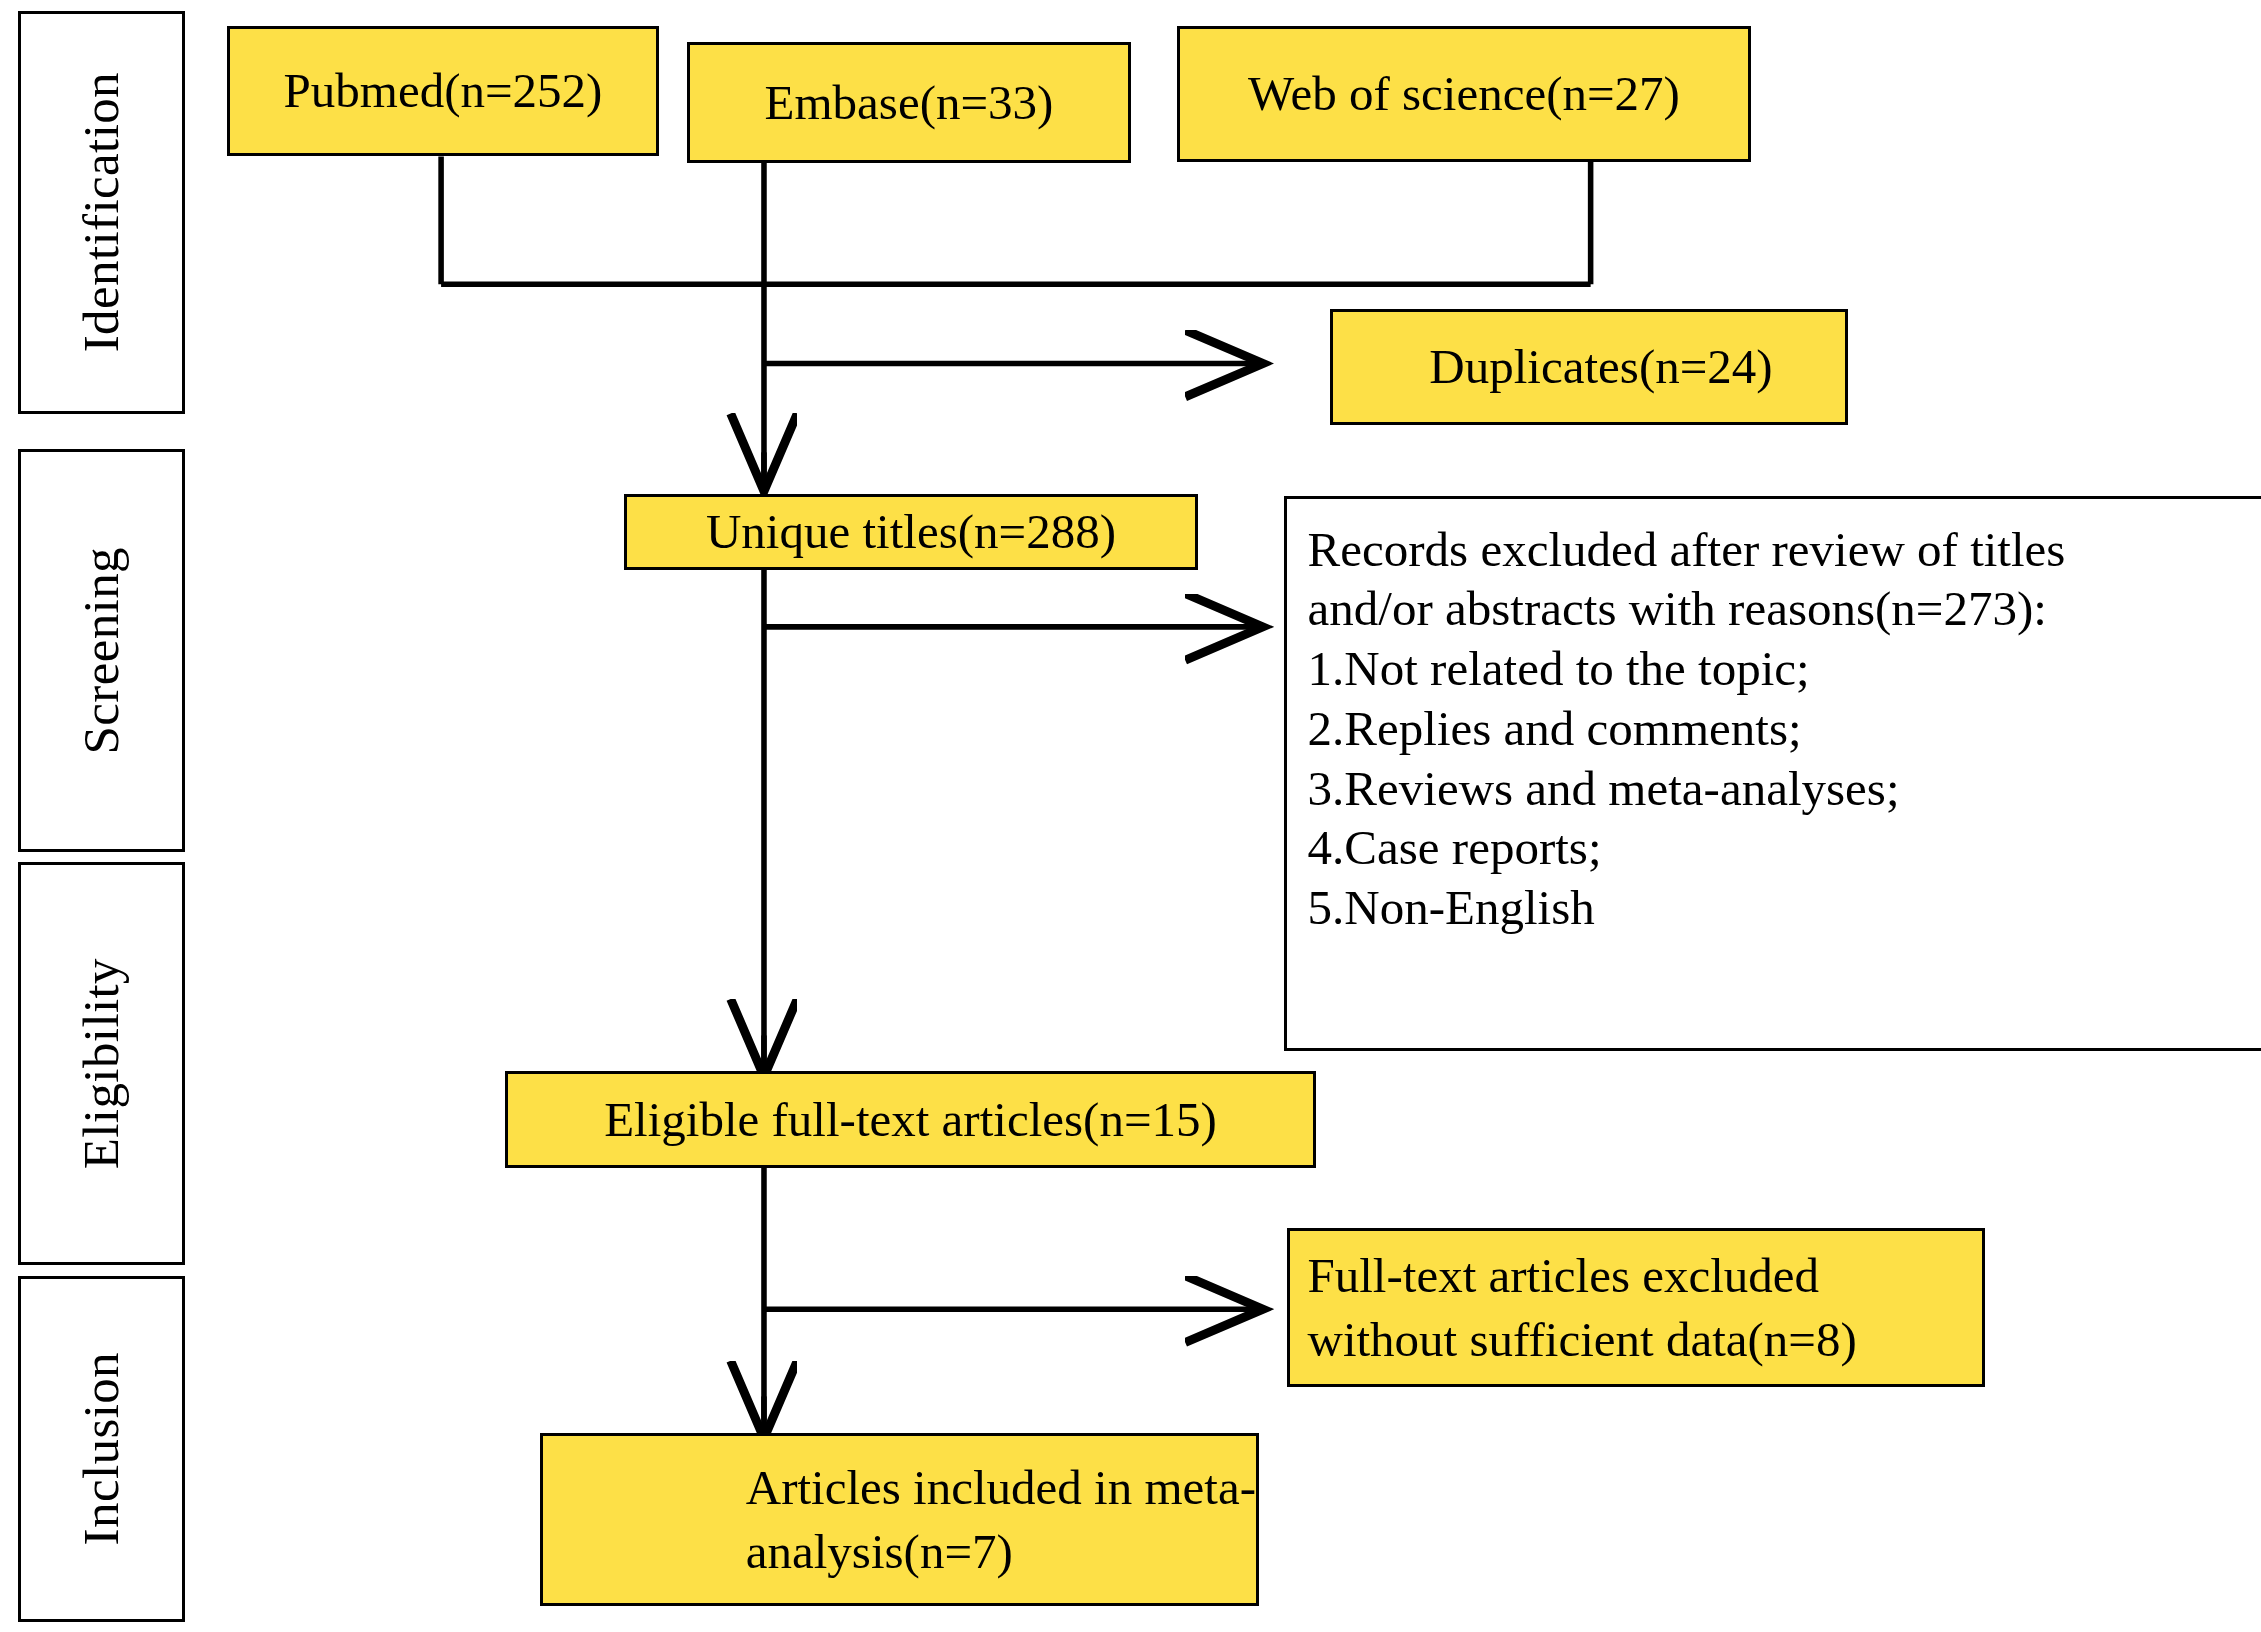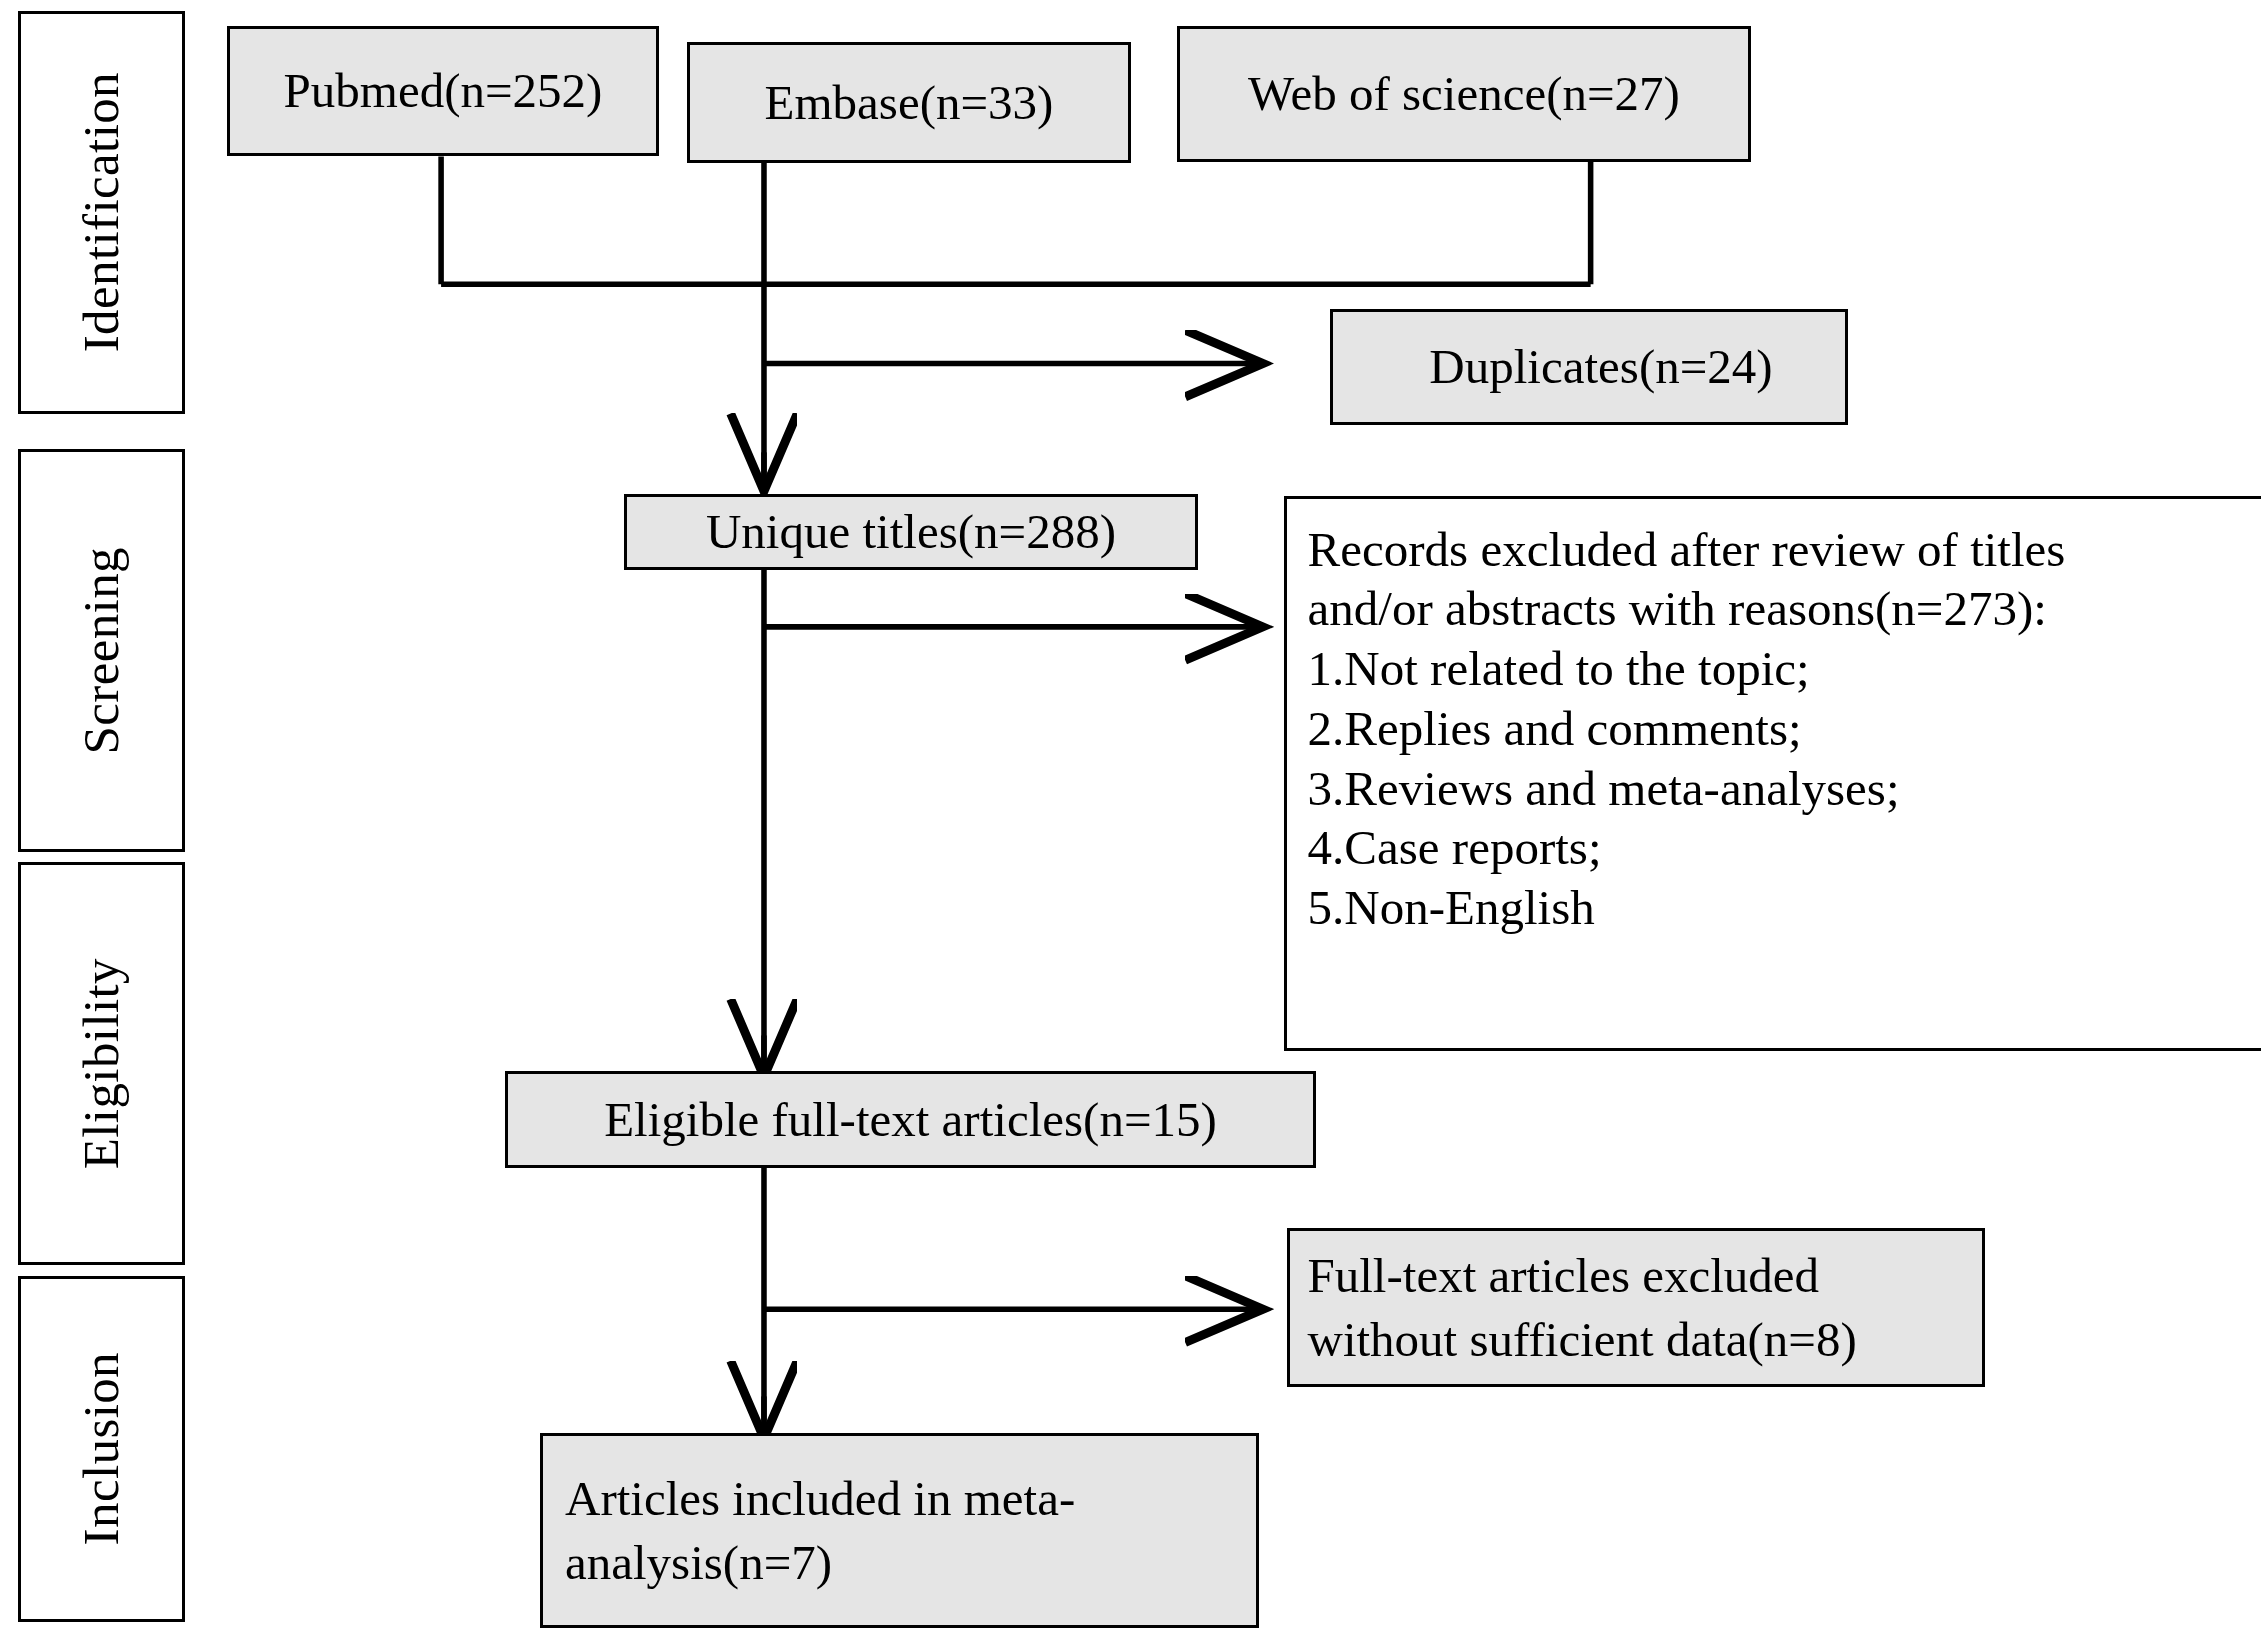--- a/index.html
+++ b/index.html
@@ -16,21 +16,21 @@
     height: 1633px;
     background: #ffffff;
     overflow: hidden;
   }
 
   
   .node {
     position: absolute;
     box-sizing: border-box;
     border: 3.2px solid #000000;
-    background: #e5e5e5;
+    background: #fde047;
     display: flex;
     align-items: center;
     color: #000000;
     line-height: 1.30;
   }
   .node.center { justify-content: center; }
   .node.left   { justify-content: flex-start; }
 
   .node .txt {
     display: block;
@@ -180,21 +180,21 @@
     <span class="txt">Eligible full-text articles(n=15)</span>
   </div>
 
   <div class="node left wrap" style="left:1287px; top:1228px; width:698px; height:159px; padding-left:17.5px;">
     <span>
       <span class="txt" style="display:block;">Full-text articles excluded</span>
       <span class="txt" style="display:block;">without sufficient data(n=8)</span>
     </span>
   </div>
 
-  <div class="node left wrap" style="left:540px; top:1433px; width:719px; height:195px; padding-left:22px;">
+  <div class="node left wrap" style="left:540px; top:1433px; width:719px; height:173px; padding-left:22px;justify-content:flex-end;">
     <span>
       <span class="txt" style="display:block;">Articles included in meta-</span>
       <span class="txt" style="display:block;">analysis(n=7)</span>
     </span>
   </div>
 
 </div>
 
 
 </body></html>

